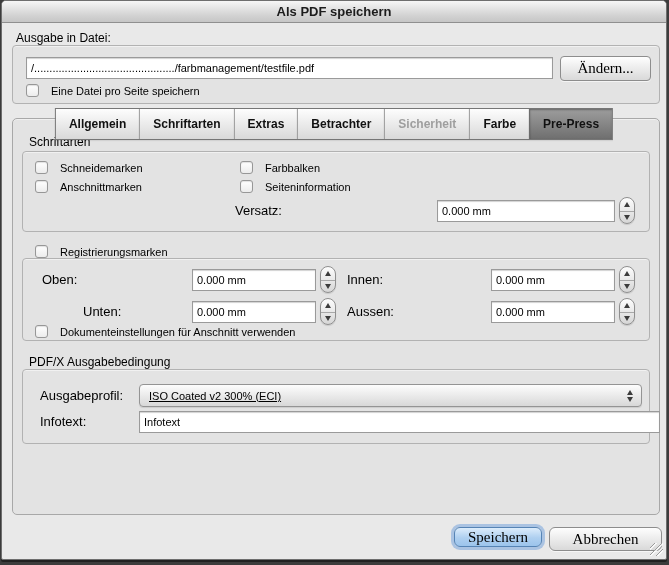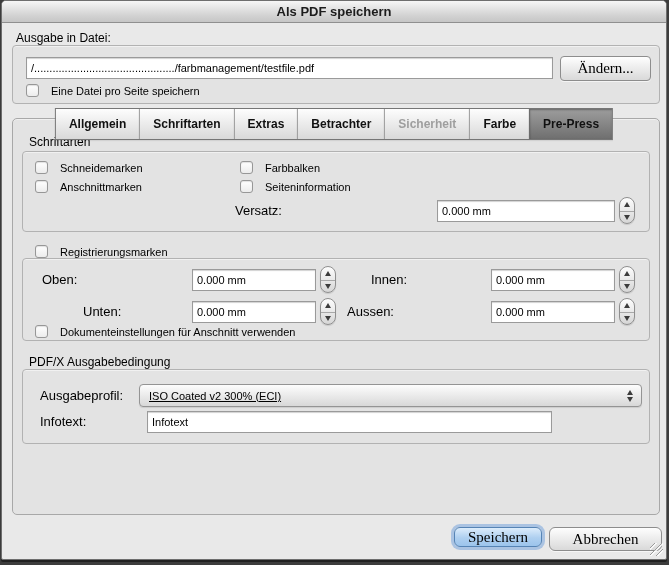--- a/index.html
+++ b/index.html
@@ -146,21 +146,21 @@
   <input class="txt" style="left: 190px; top: 268px; width: 124px; height: 22px;" value="0.000 mm">
   <div class="stepper" style="left:318px; top:265px;">
     <div class="half">
         <span class="tri-up"></span>
       </div>
     <div class="half">
         <span class="tri-dn"></span>
       </div>
   </div>
 
-  <div class="lbl13" style="left:345px; top:271px;margin-left:24px;">Innen:</div>
+  <div class="lbl13" style="left:345px; top:271px;">Innen:</div>
   <input class="txt" style="left: 489px; top: 268px; width: 124px; height: 22px;" value="0.000 mm">
   <div class="stepper" style="left:617px; top:265px;">
     <div class="half">
         <span class="tri-up"></span>
       </div>
     <div class="half">
         <span class="tri-dn"></span>
       </div>
   </div>
 
@@ -197,19 +197,19 @@
   <div class="lbl13" style="left:38px; top:387px;">Ausgabeprofil:</div>
   <div class="popup" style="left:137px; top:383px; width:503px; height:23px;">
     <span class="ptext">ISO Coated v2 300% (ECI)</span>
     <span class="arrows">
       <span class="tri-up"></span>
         <span class="tri-dn"></span>
     </span>
   </div>
 
   <div class="lbl13" style="left:38px; top:413px;">Infotext:</div>
-  <input class="txt" style="left: 137px; top: 410px; width: 405px; height: 22px; margin-left: 8px;" value="Infotext">
+  <input class="txt" style="left: 137px; top: 410px; width: 521px; height: 22px;" value="Infotext">
 
   <button class="btn round default" style="left:452px; top:526px; width:88px; height:20px;">Speichern</button>
   <button class="btn round" style="left:547px; top:526px; width:113px; height:24px;">Abbrechen</button>
 
   <div class="grip"></div>
 </div>
 
 </body></html>

